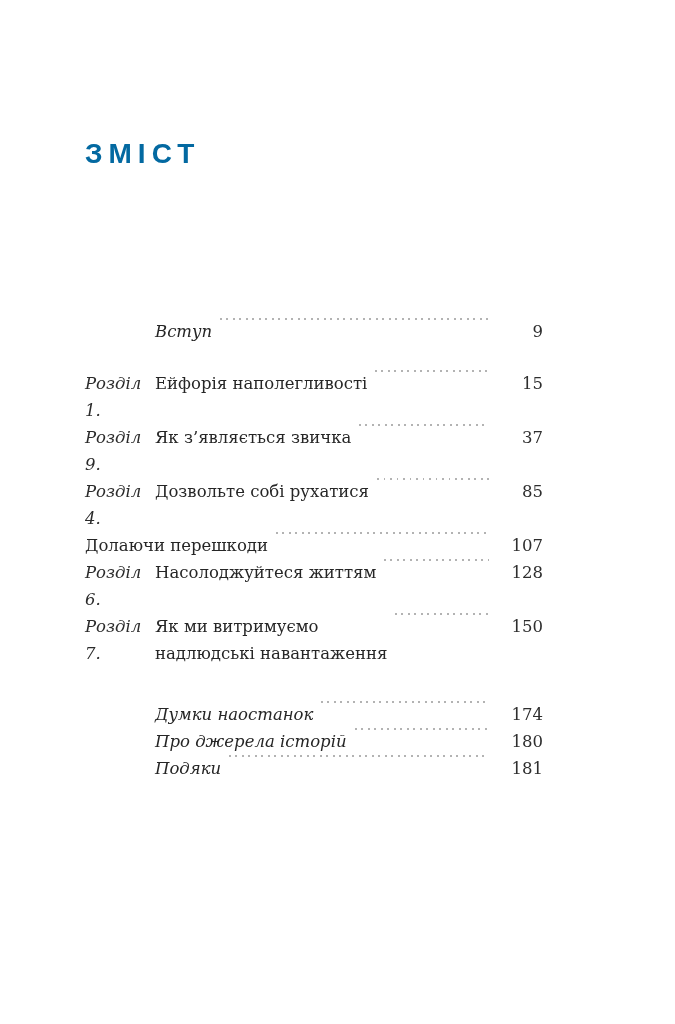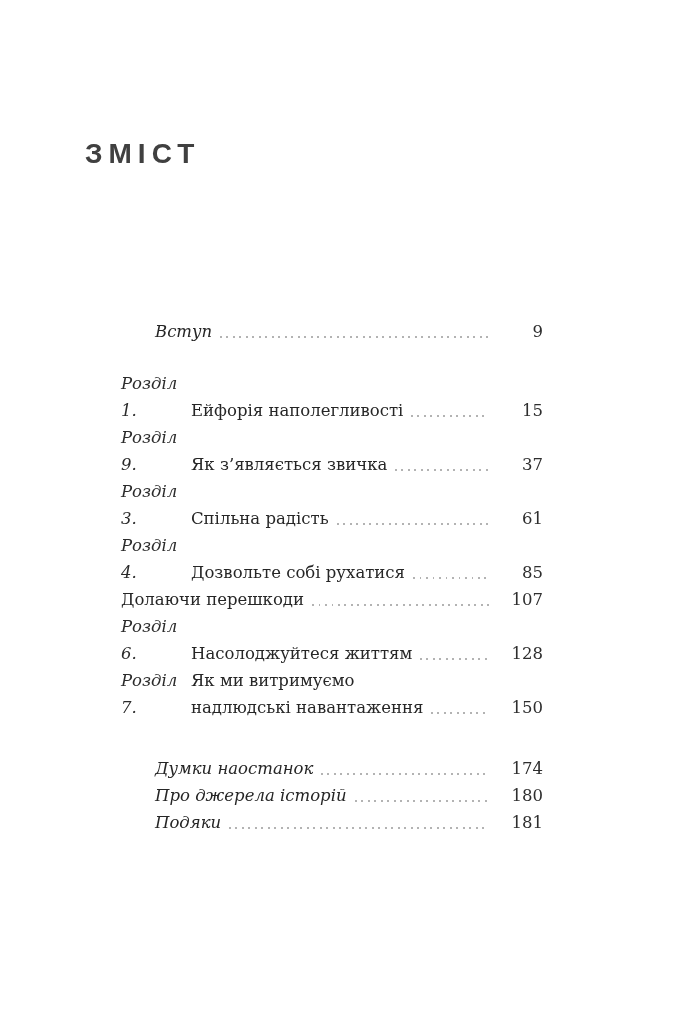--- a/index.html
+++ b/index.html
@@ -17,35 +17,34 @@
     color: #262626;
   }
   .page-title {
     position: absolute;
     left: 85px;
     top: 138px;
     font-family: "Liberation Sans", sans-serif;
     font-weight: 700;
     font-size: 28px;
     letter-spacing: 6px;
-    color: #404040;
+    color: #0369a1;
   }
   .toc {
     position: absolute;
     left: 85px;
     top: 318px;
     width: 458px;
     font-size: 16.5px;
     line-height: 27px;
   }
-  .group-chapters { margin-top: 25px; margin-left: 36px; }
+  .group-chapters { margin-top: 25px; }
   .group-back { margin-top: 34px; }
   .row {
     display: flex;
-    align-items: flex-end;
   }
   .label {
     flex: none;
     width: 70px;
     font-style: italic;
     color: #2b2b2b;
   }
   .rtitle {
     flex: none;
     max-width: 300px;
@@ -94,26 +93,20 @@
         <div class="leader"></div>
         <div class="pagenum">15</div>
       </div>
       <div class="row">
         <div class="label">Розділ 9.</div>
         <div class="rtitle">Як з’являється звичка</div>
         <div class="leader"></div>
         <div class="pagenum">37</div>
       </div>
       <div class="row">
-        <div class="label">Розділ 3.</div>
-        <div class="rtitle">Спільна радість</div>
-        <div class="leader"></div>
-        <div class="pagenum">61</div>
-      </div>
-      <div class="row">
         <div class="label">Розділ 4.</div>
         <div class="rtitle">Дозвольте собі рухатися</div>
         <div class="leader"></div>
         <div class="pagenum">85</div>
       </div>
       <div class="row">
         <div class="rtitle">Долаючи перешкоди</div>
         <div class="leader"></div>
         <div class="pagenum">107</div>
       </div>

